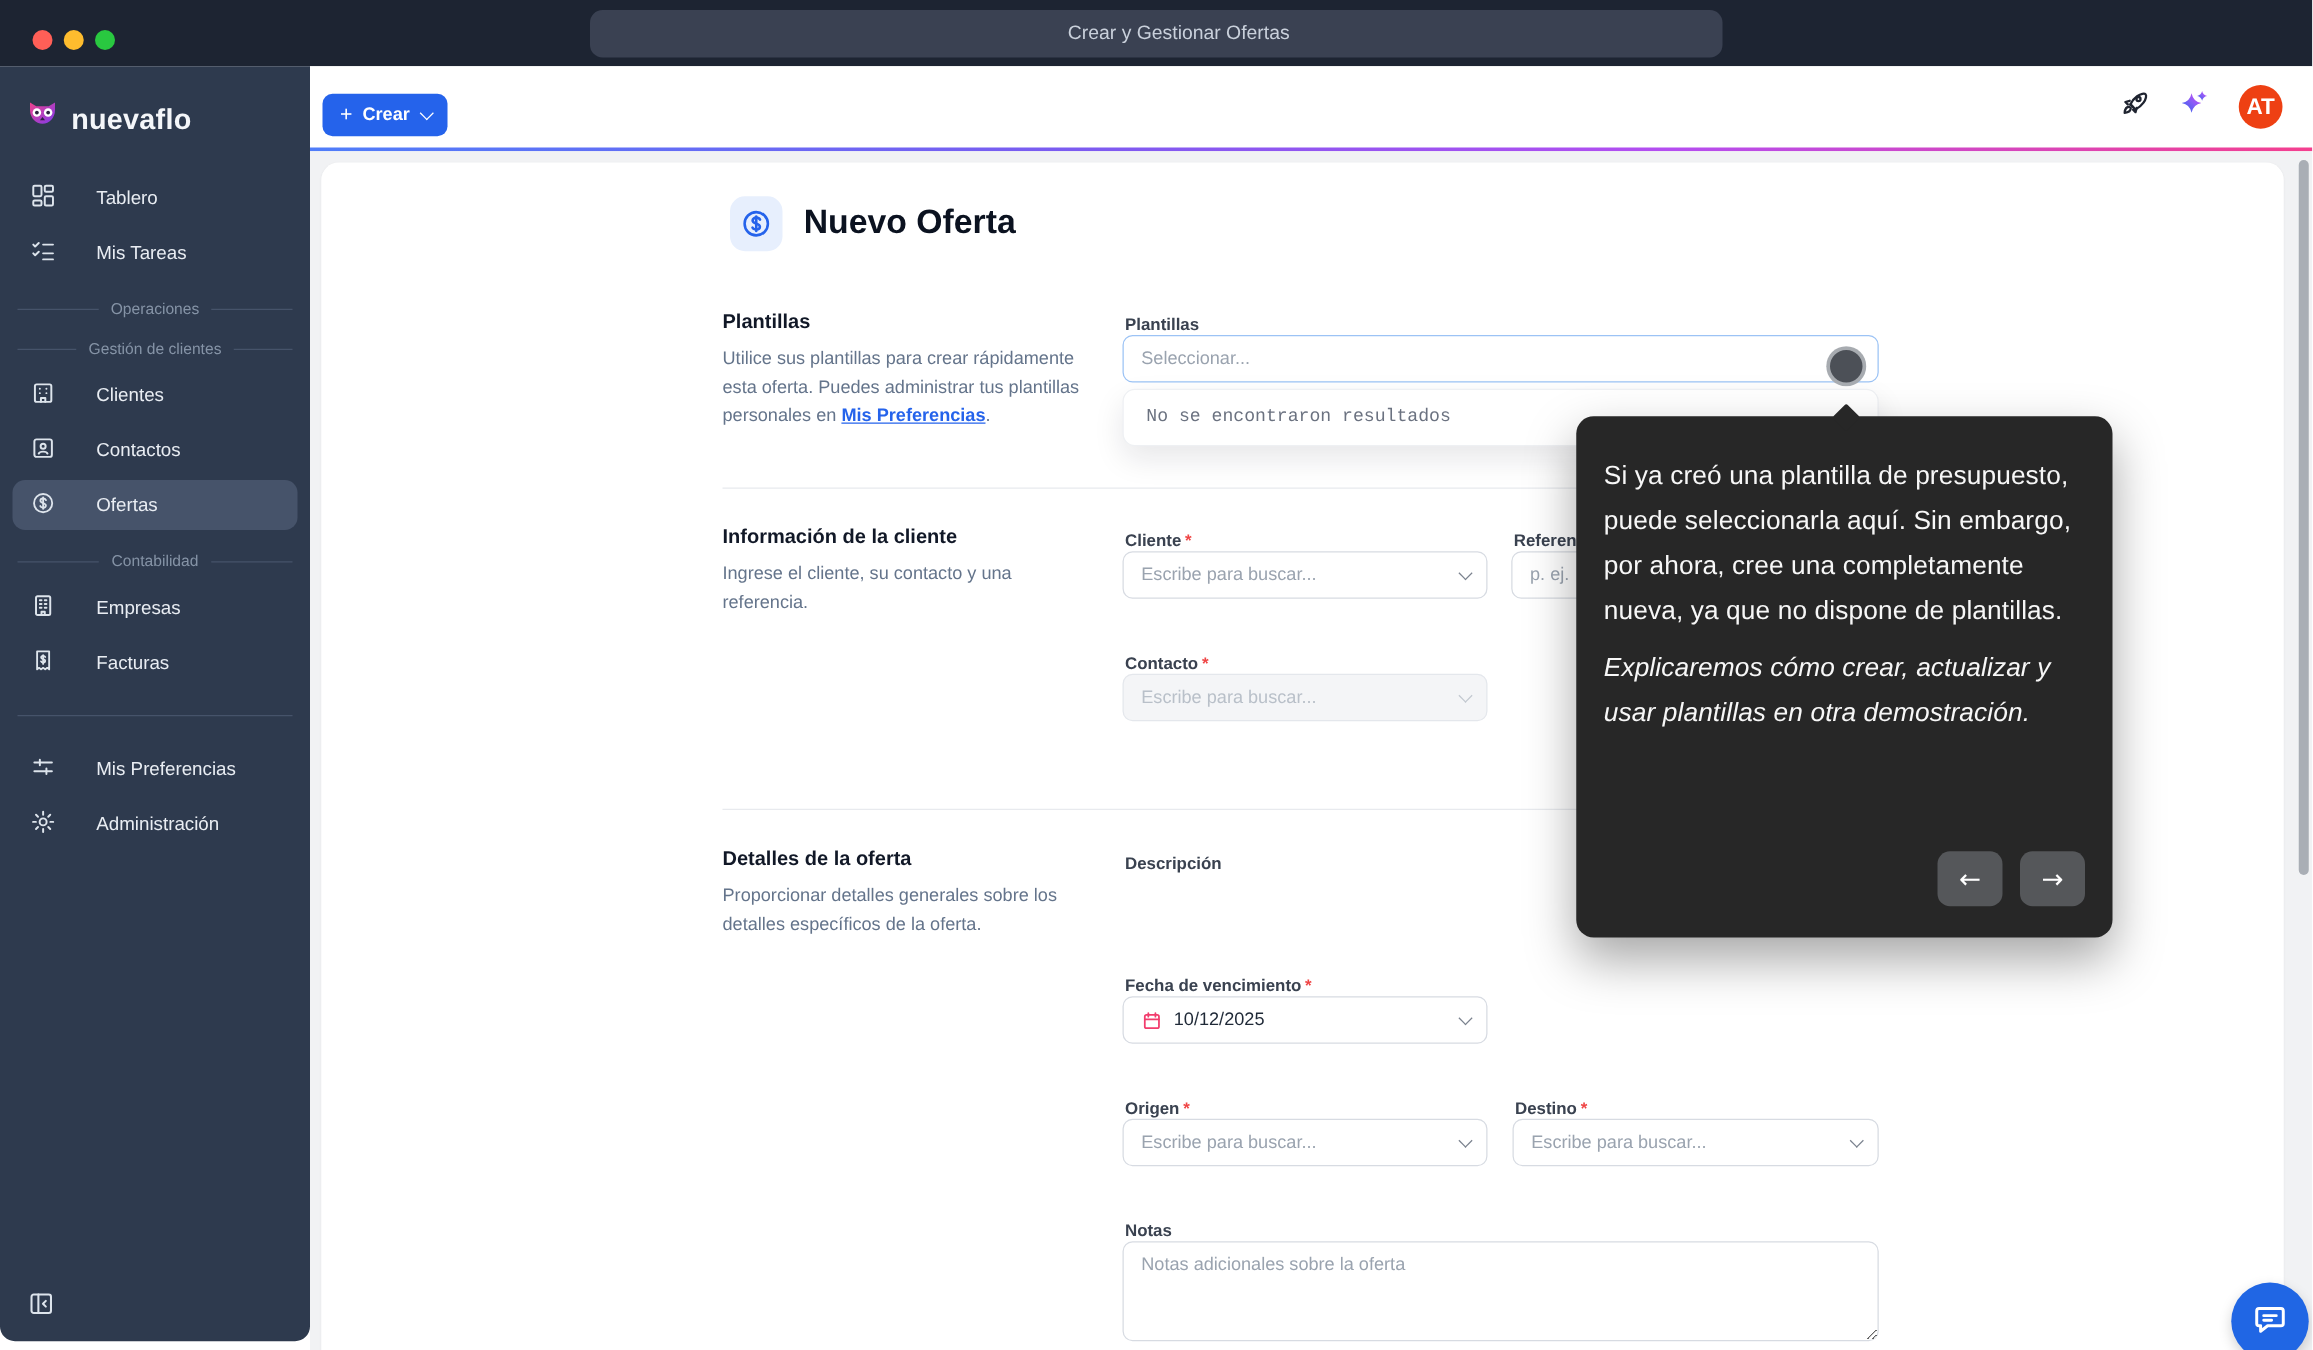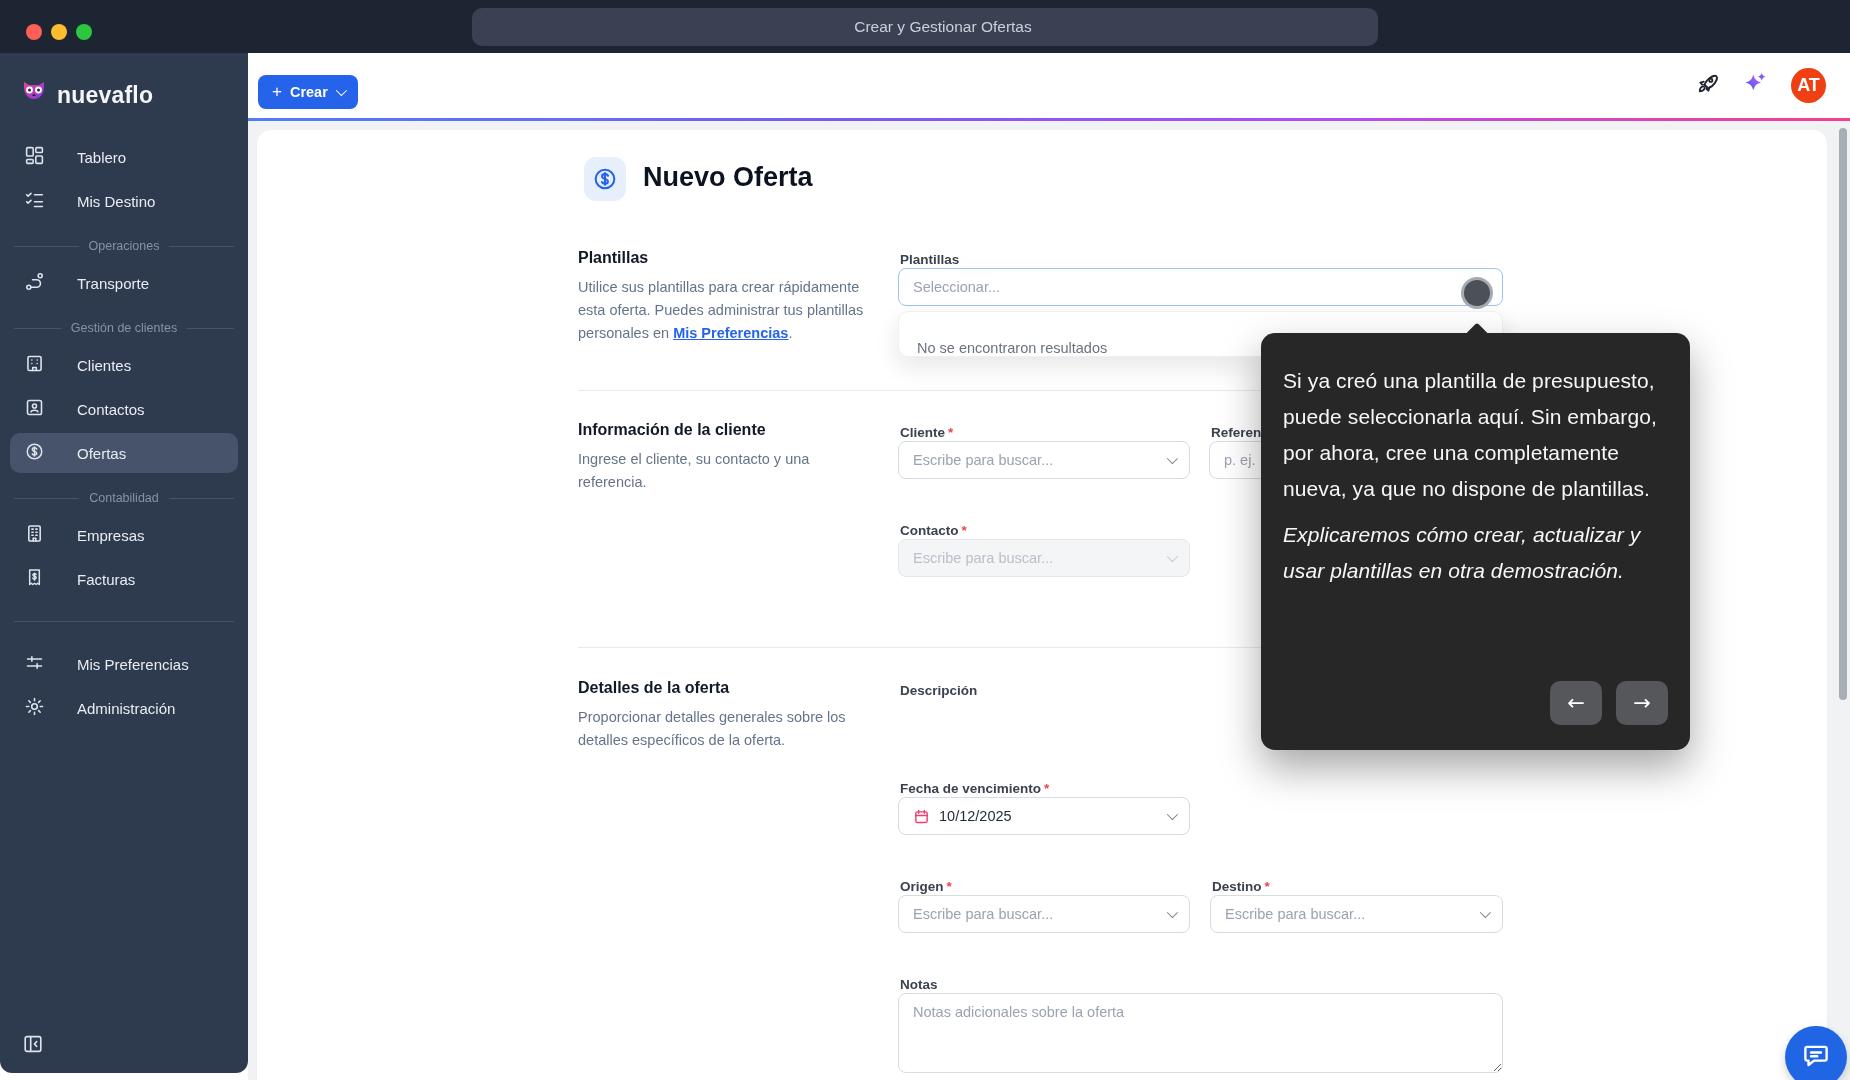--- a/index.html
+++ b/index.html
@@ -55,21 +55,21 @@
   .field .chev { color:#7a828e; margin-left:auto; }
   .field.focusblue { border:1.5px solid #9cc3f5; }
   .field.disabled { background:#f4f5f7; border-color:#e4e7ec; color:#b9c0c9; cursor:default; }
   .field input { border:none; outline:none; background:transparent; width:100%; font-size:14.5px; color:#1f2937; font-family:inherit; }
   .field input::placeholder { color:#9aa3af; }
   .field .val { color:#1f2937; }
   textarea.notes { position:absolute; left:641px; top:863px; width:605px; height:80px; border:1px solid #d7dbe2; border-radius:8px; padding:10px 14px; font-size:14.5px; color:#1f2937; font-family:Liberation Sans, sans-serif; resize:both; }
   textarea.notes::placeholder { color:#9aa3af; }
 
   .dropdown-panel { position:absolute; left:641px; top:181px; width:605px; height:46px; background:#fff; border:1px solid #eef0f3; border-radius:10px;
-                    box-shadow:0 10px 24px rgba(16,24,40,.10); display:flex; align-items:flex-end; padding:0 18px; font-size:14.5px; color:#6b7280; }
+                    box-shadow:0 10px 24px rgba(16,24,40,.10); display:flex; align-items:center; padding:0 18px; font-size:14.5px; color:#6b7280;font-family:Liberation Mono, monospace; }
 
   
   .cursor-dot { position:absolute; left:1461px; top:277px; width:32px; height:32px; border-radius:50%; background:#4c5057; border:3px solid rgba(190,194,199,.8); z-index:30; }
   .tooltip { position:absolute; left:1261px; top:333px; width:429px; height:417px; background:#272727; border-radius:14px; z-index:25;
              box-shadow:0 18px 40px rgba(0,0,0,.35); color:#f7f7f7; padding:30px 24px 0 22px; }
   .tooltip .arrow { position:absolute; left:208px; top:-7px; width:16px; height:16px; background:#272727; transform:rotate(45deg); border-radius:2px; }
   .tooltip p { font-size:21px; line-height:36px; letter-spacing:.1px; }
   .tooltip p.em { margin-top:10px; font-style:italic; }
   .tt-btns { position:absolute; right:22px; bottom:25px; display:flex; gap:14px; }
   .tt-btn { width:52px; height:44px; background:#55575a; border:none; border-radius:10px; color:#fff; font-size:21px; cursor:pointer; font-family:"DejaVu Sans",sans-serif; }
@@ -120,33 +120,25 @@
         <span>Tablero</span>
       </div>
       <div class="nav-item">
         <span><svg width="21" height="21" viewBox="0 0 24 24" fill="none" stroke-width="1.8" stroke-linecap="round" stroke-linejoin="round">
               <path d="M3 6.5l1.7 1.7L8 5"></path>
               <path d="M3 14.5l1.7 1.7L8 13"></path>
               <path d="M12 6.5h9"></path>
               <path d="M12 14.5h9"></path>
               <path d="M12 20h9"></path>
             </svg></span>
-        <span>Mis Destino</span>
+        <span>Mis Tareas</span>
       </div>
 
       <div class="nav-section">Operaciones</div>
 
-      <div class="nav-item">
-        <span><svg width="21" height="21" viewBox="0 0 24 24" fill="none" stroke-width="1.8" stroke-linecap="round" stroke-linejoin="round">
-              <circle cx="5.5" cy="18.5" r="2.3"></circle>
-              <circle cx="18.5" cy="5.5" r="2.3"></circle>
-              <path d="M8.2 18.5h6.3a4.3 4.3 0 0 0 0-8.6H9.8"></path>
-            </svg></span>
-        <span>Transporte</span>
-      </div>
 
       <div class="nav-section">Gestión de clientes</div>
 
       <div class="nav-item">
         <span><svg width="21" height="21" viewBox="0 0 24 24" fill="none" stroke-width="1.8" stroke-linecap="round" stroke-linejoin="round">
               <rect x="4.5" y="4" width="15" height="16" rx="1.6"></rect>
               <path d="M9 8h.01M15 8h.01M9 12h.01M15 12h.01"></path>
               <path d="M10 20v-3.5h4V20"></path>
             </svg></span>
         <span>Clientes</span>

